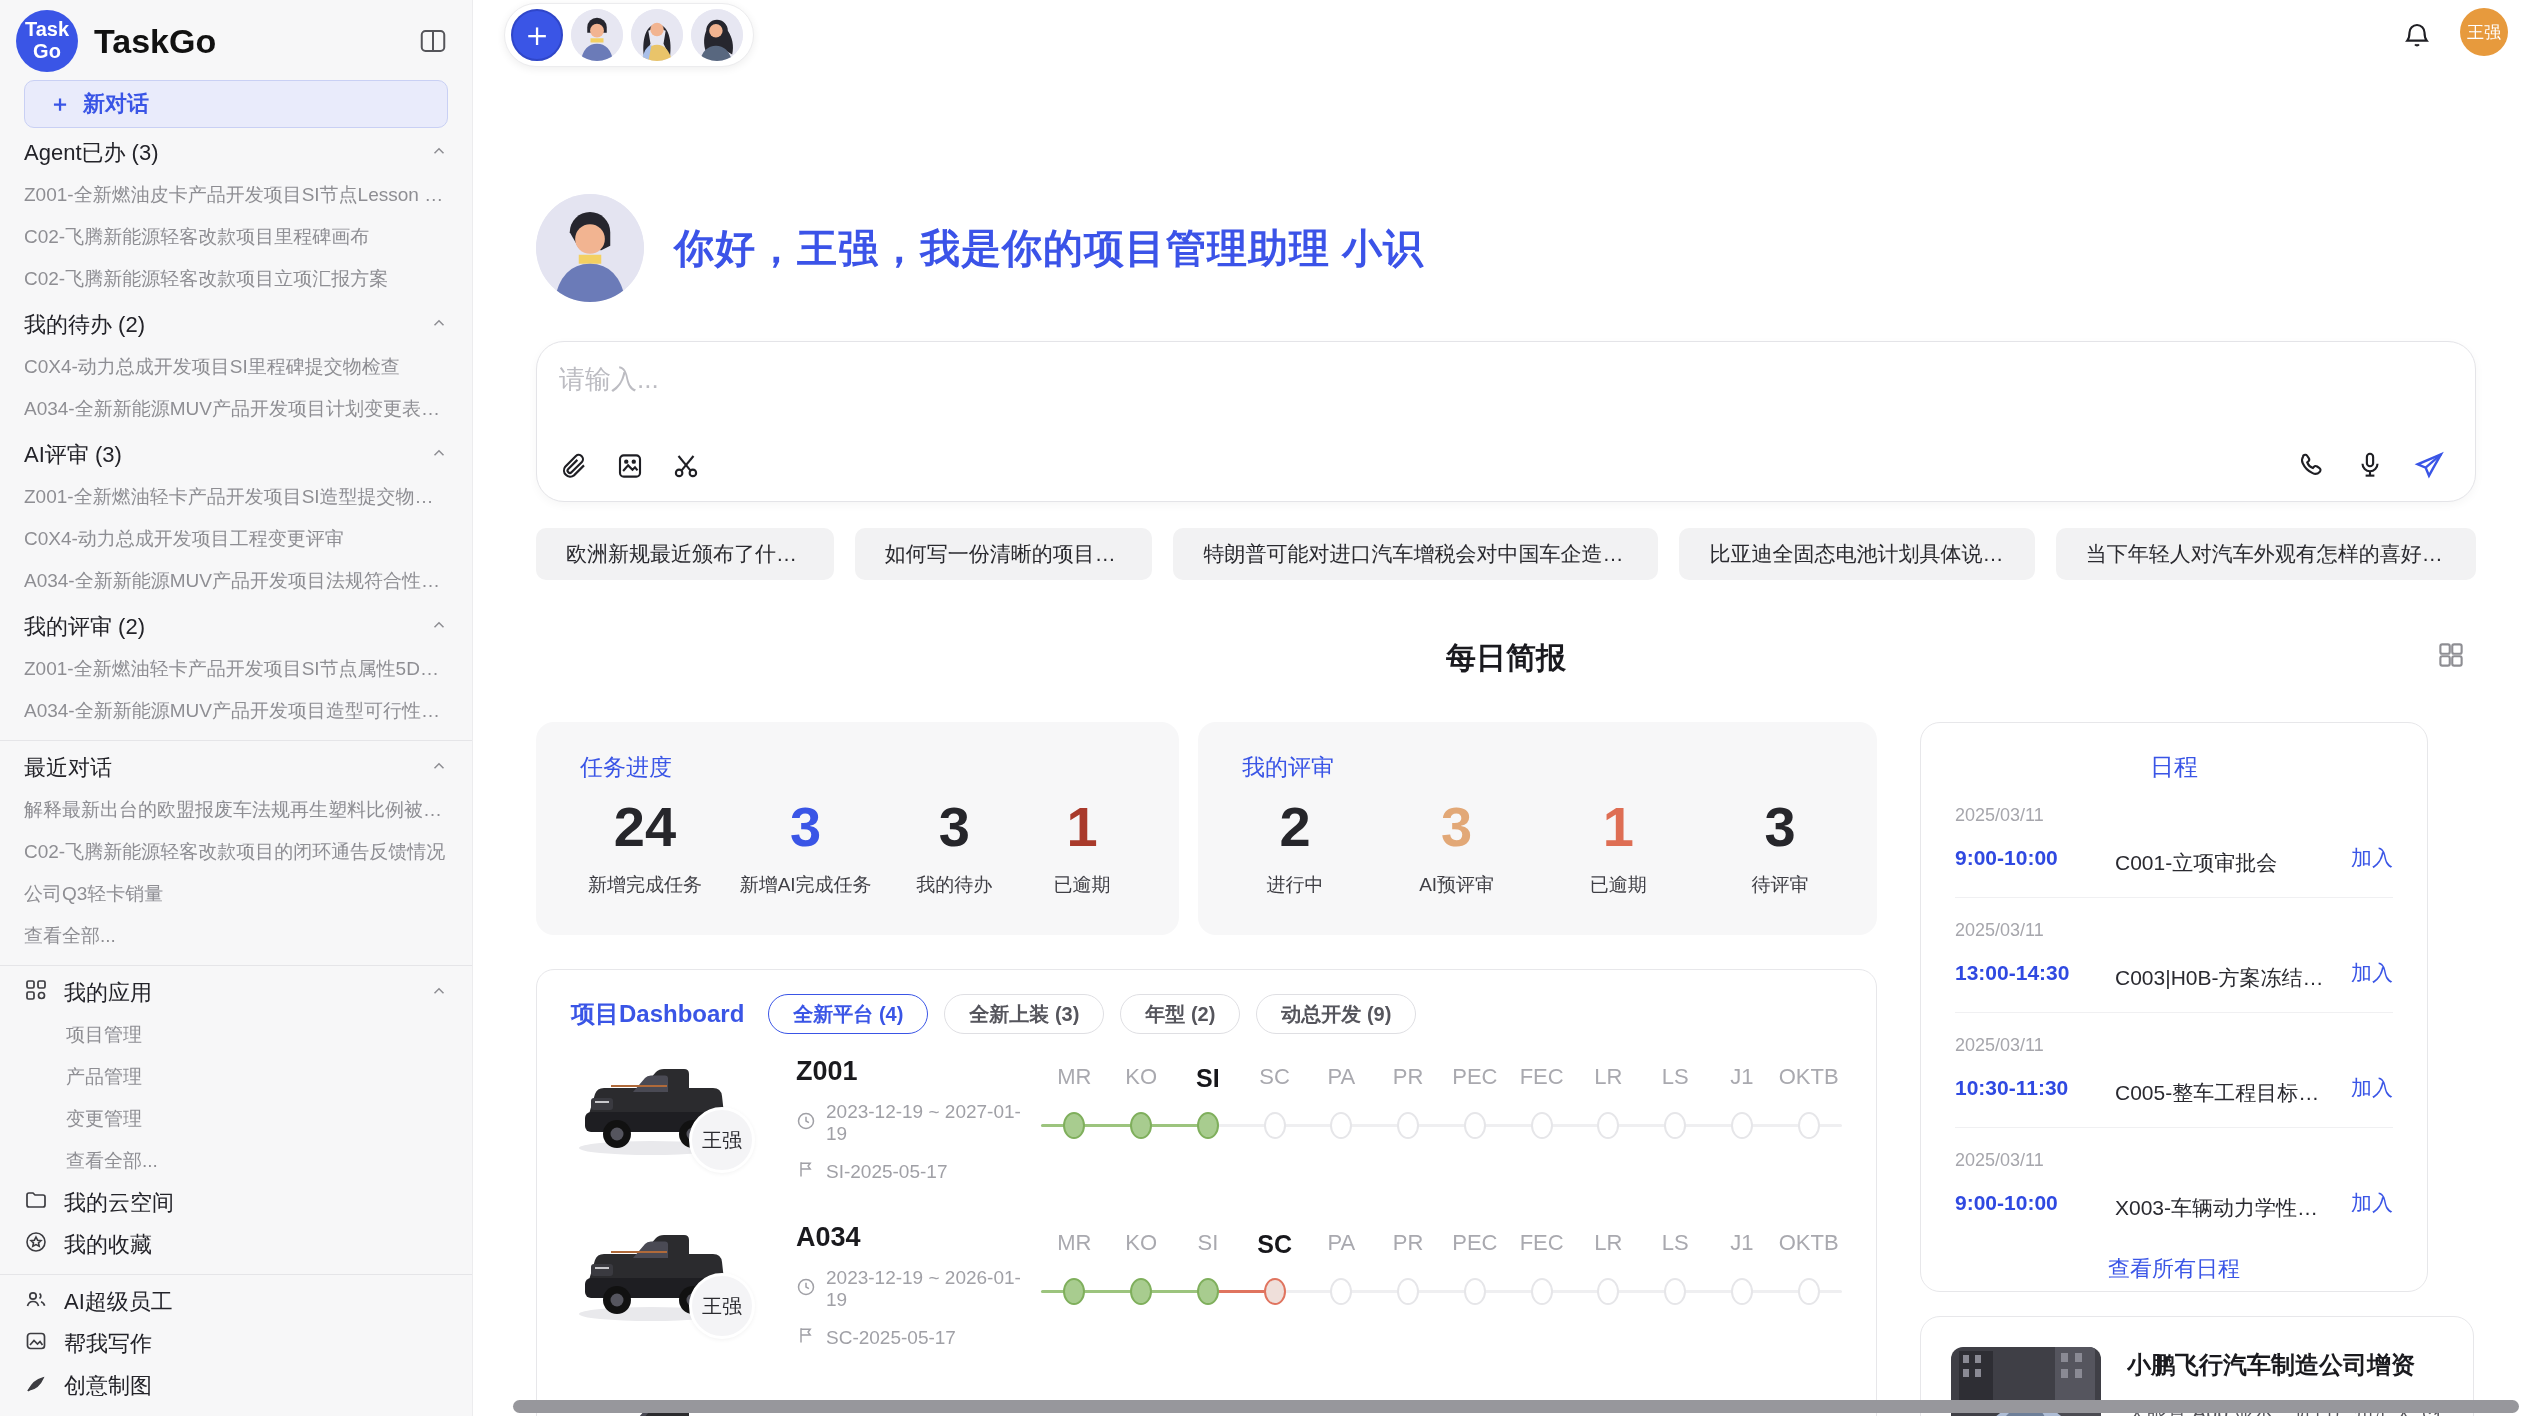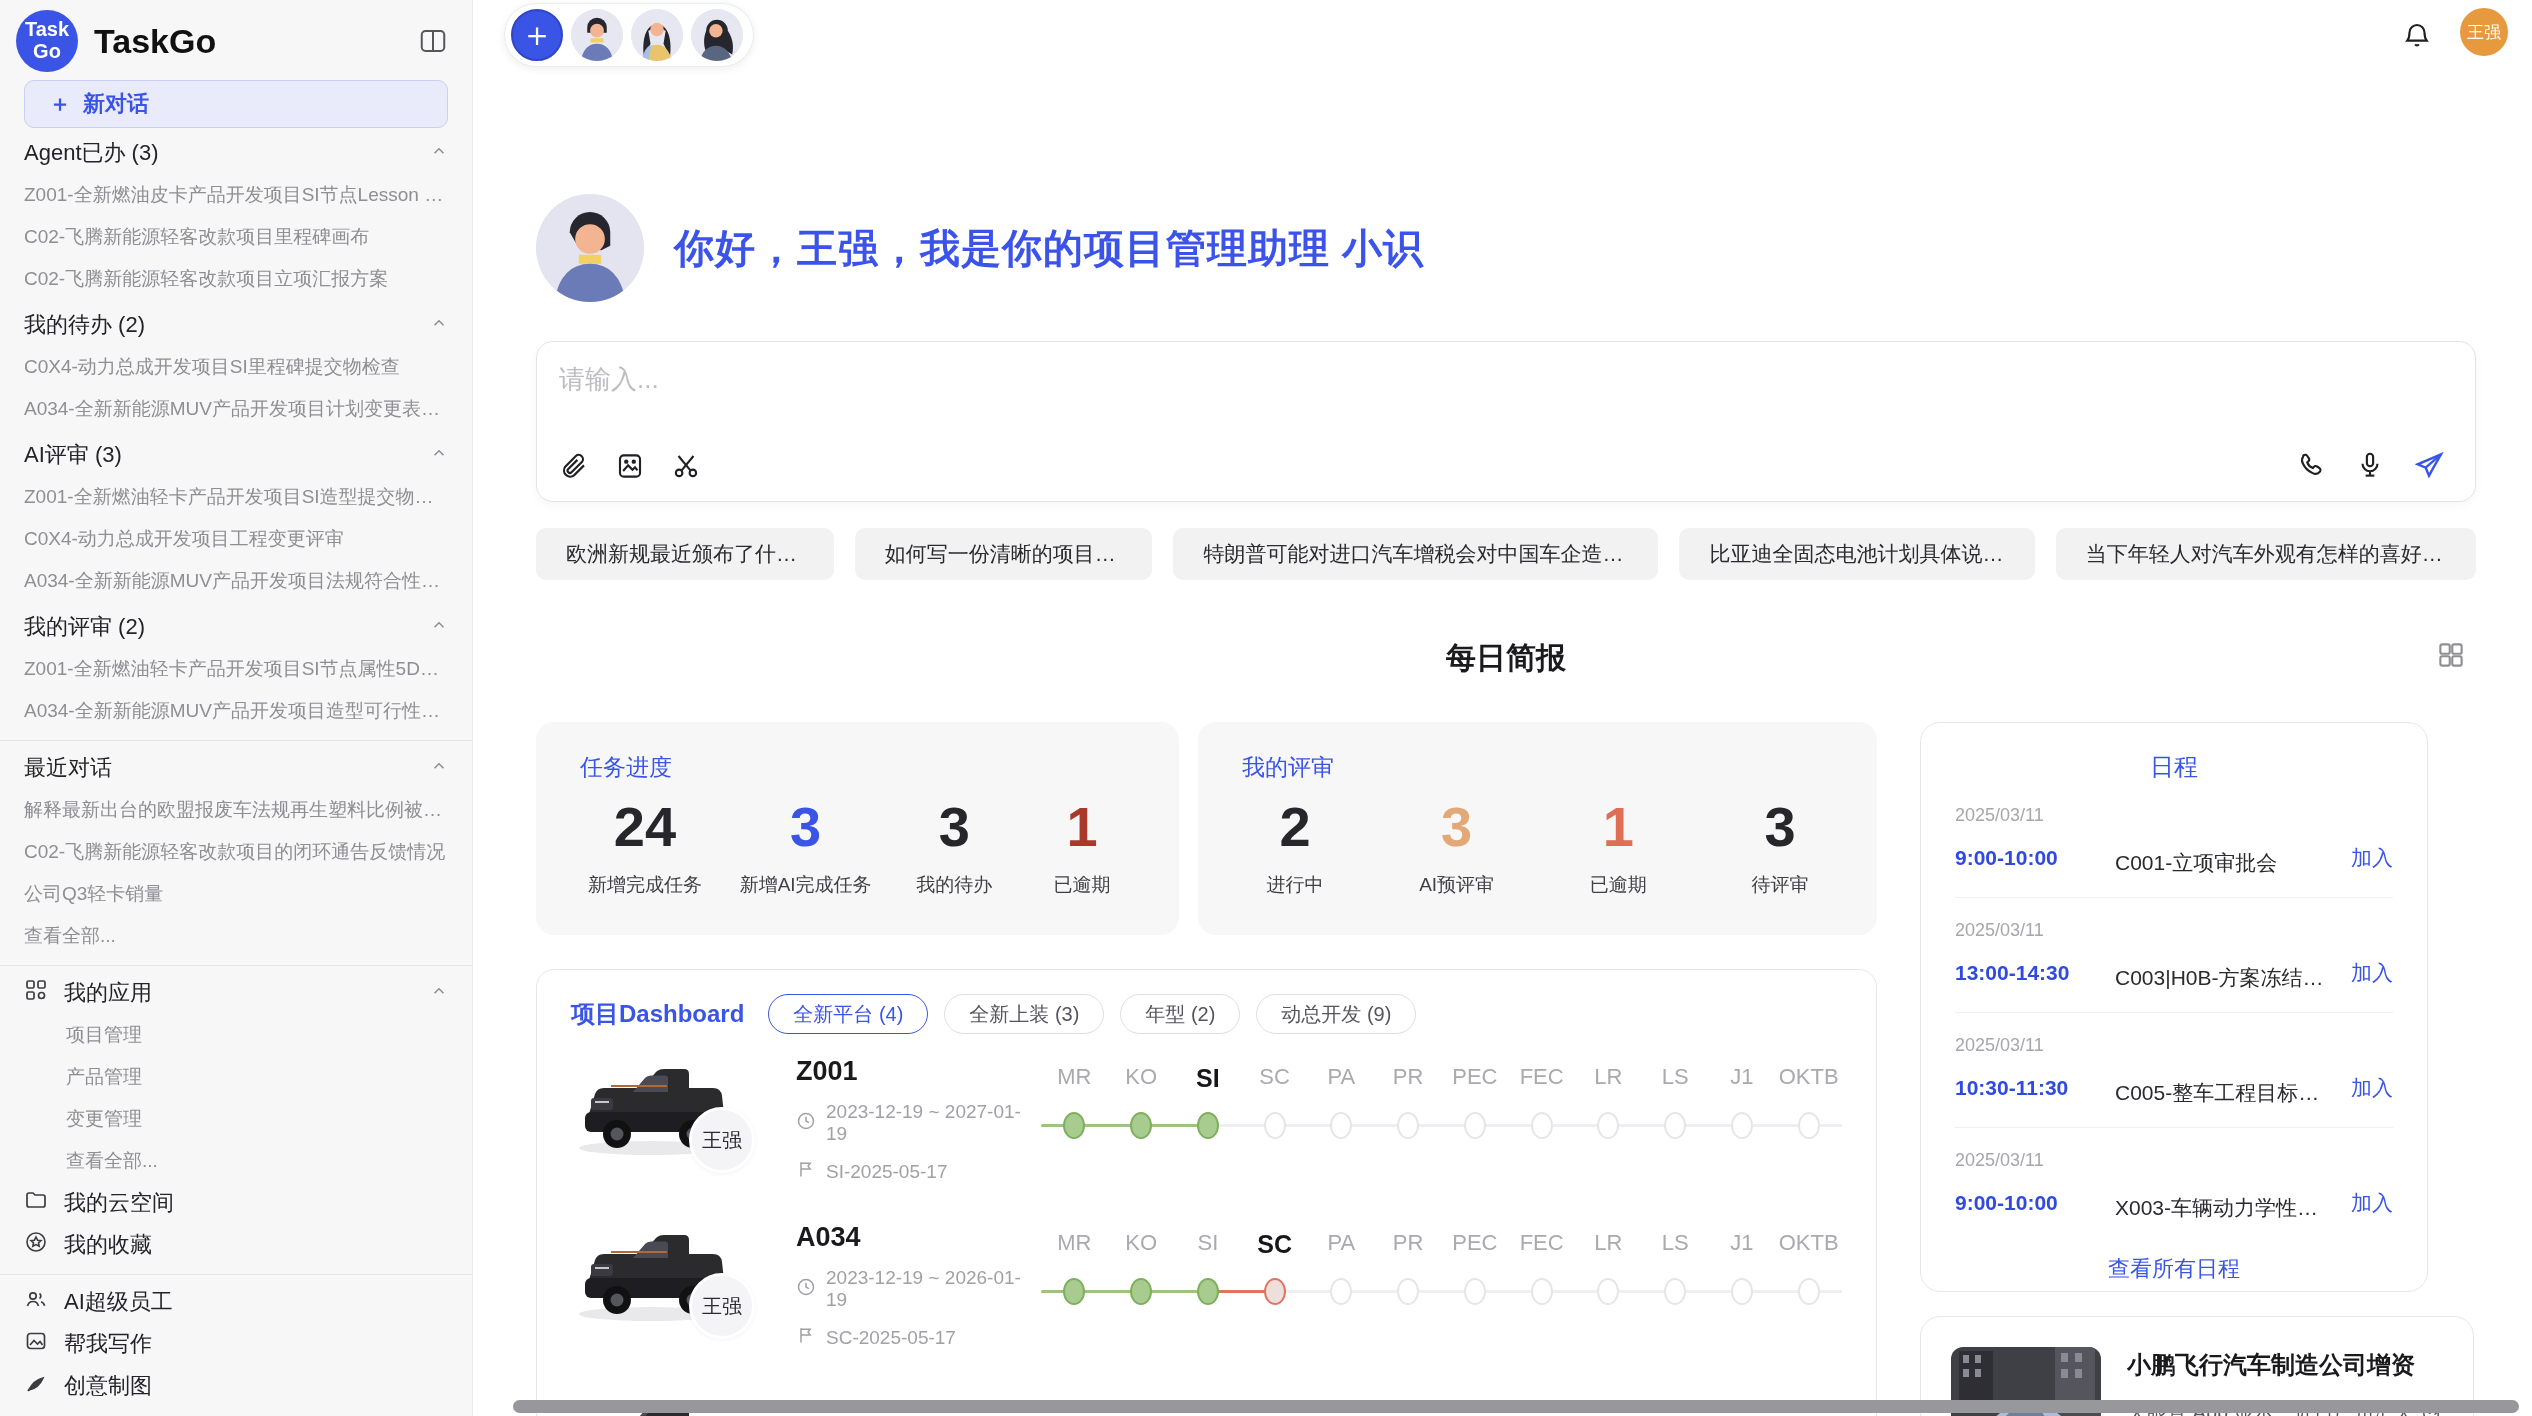--- a/index.html
+++ b/index.html
@@ -45,21 +45,21 @@
   .bell { position:absolute; right:100px; top:20px; cursor:pointer; }
   .user-avatar { position:absolute; right:24px; top:8px; width:48px; height:48px; border-radius:50%;
     background:#E79A3D; color:#fff; font-size:17px; display:flex; align-items:center;
     justify-content:center; cursor:pointer; }
 
   .greeting { position:absolute; left:63px; top:194px; display:flex; align-items:center; gap:30px; }
   .avatar-lg { width:108px; height:108px; border-radius:50%; overflow:hidden; background:#E4E4F1; }
   .greet-text { font-size:40px; font-weight:bold; color:#3B53E8; letter-spacing:1px; }
 
   .composer { position:absolute; left:63px; top:341px; width:1940px; height:161px; background:#fff;
-    border:1px solid #E4E4E8; border-radius:17px; box-shadow:0 3px 10px rgba(0,0,0,.04); }
+    border:1px solid #E4E4E8; border-radius:28px; box-shadow:0 3px 10px rgba(0,0,0,.04); }
   .placeholder { position:absolute; left:22px; top:20px; font-size:26px; color:#BCBCC2; }
   .comp-left { position:absolute; left:22px; bottom:16px; display:flex; gap:26px; align-items:center; }
   .comp-right { position:absolute; right:30px; bottom:16px; display:flex; gap:28px; align-items:center; }
   .comp-left span, .comp-right span { cursor:pointer; display:block; }
 
   .chips { position:absolute; left:63px; top:528px; width:1940px; display:flex; gap:21px; }
   .chip { height:52px; line-height:52px; padding:0 30px; background:#F2F2F3; border-radius:10px;
     font-size:21px; color:#2A2A2F; white-space:nowrap; cursor:pointer; flex:1; text-align:center;
     overflow:hidden; text-overflow:ellipsis; }
 
@@ -75,21 +75,21 @@
   .stat-col { text-align:center; min-width:90px; }
   .stat-val { font-size:56px; font-weight:600; color:#26262B; line-height:1.2; }
   .stat-val.blue { color:#3A55E6; } .stat-val.brick { color:#A93A2B; }
   .stat-val.tan { color:#E2A877; } .stat-val.salmon { color:#DE6E54; }
   .stat-label { font-size:19px; color:#3F3F45; margin-top:12px; }
 
   .dash-card { position:absolute; left:63px; top:969px; width:1341px; height:560px;
     border:1px solid #E7E7EA; border-radius:18px; background:#fff; overflow:hidden; }
   .dash-head { display:flex; align-items:center; padding:24px 34px 10px 34px; gap:24px; }
   .dash-title { font-size:24px; font-weight:bold; color:#3A55E6; }
-  .dash-chips { display:flex; gap:16px; }
+  .dash-chips { display:flex; gap:16px;font-weight:bold; }
   .fchip { height:40px; line-height:38px; padding:0 24px; border-radius:999px; font-size:20px;
     border:1px solid #DFDFE3; color:#55555C; background:#fff; cursor:pointer; white-space:nowrap; }
   .fchip.active { border:1px solid #3A55E6; color:#3A55E6; }
   .proj-row { position:relative; height:158px; margin:8px 34px 0 34px; display:flex; }
   .truck-wrap { position:relative; width:225px; flex:0 0 auto; }
   .truck { width:160px; height:107px; }
   .owner-badge { position:absolute; left:118px; top:55px; width:66px; height:66px; border-radius:50%;
     background:#F4F4F6; border:3px solid #fff; display:flex; align-items:center; justify-content:center;
     font-size:20px; color:#2B2B30; box-shadow:0 1px 4px rgba(0,0,0,.05); }
   .proj-info { width:245px; flex:0 0 auto; padding-top:4px; }

